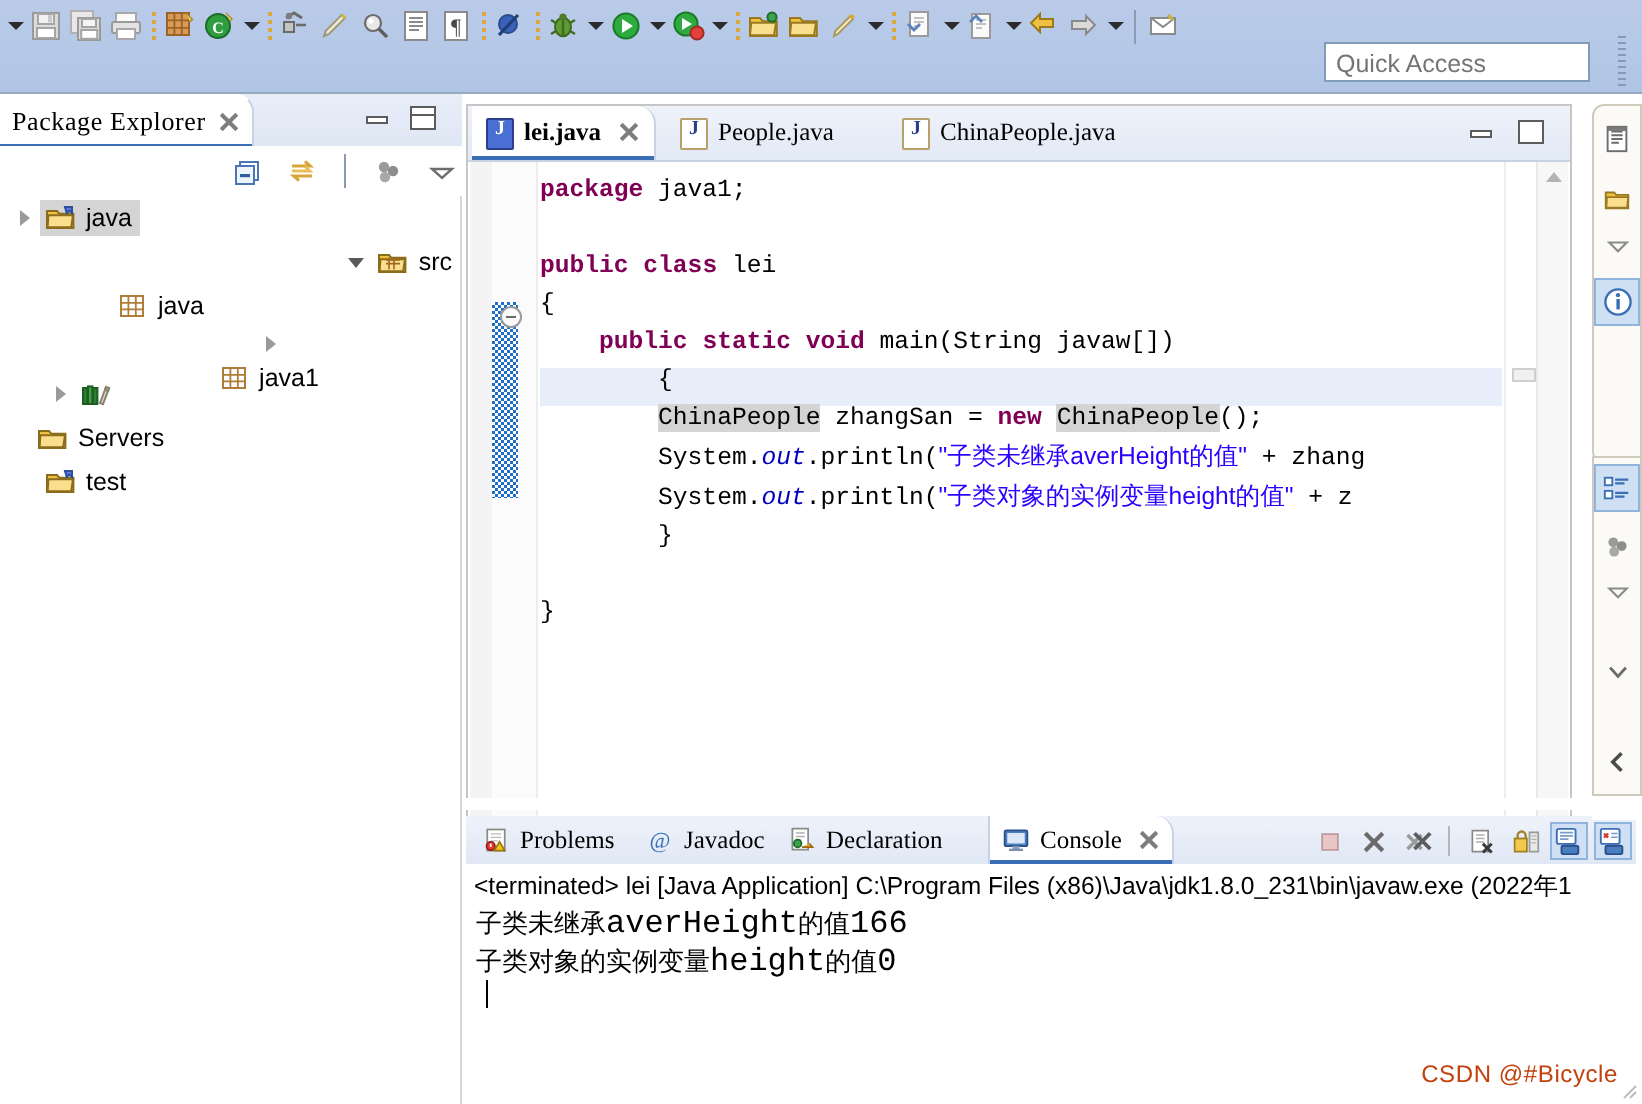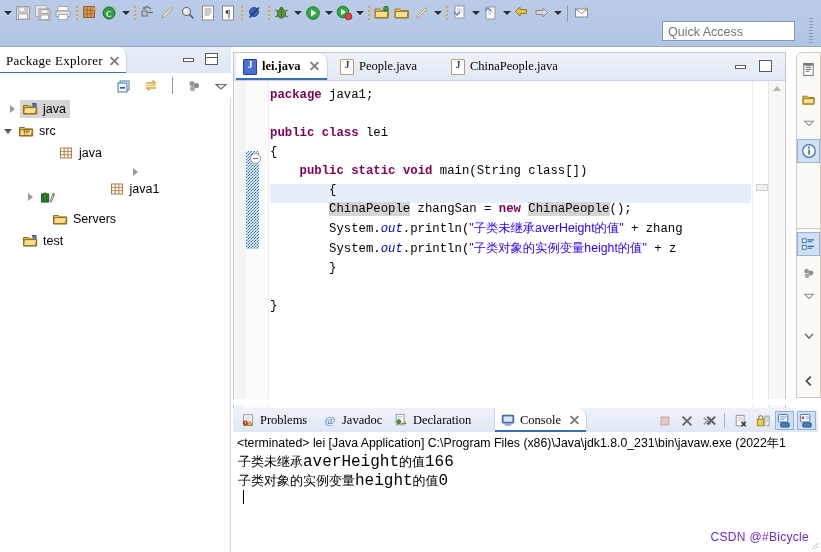--- a/index.html
+++ b/index.html
@@ -167,21 +167,21 @@
 
   
   .rstack{position:absolute;right:0;width:25px;background:#f4f2ec;border:1px solid #cfcabc;box-sizing:border-box;}
   .rstack.top{top:52px;height:180px;border-top-left-radius:6px;border-bottom-left-radius:6px;background:#fbfaf7;}
   .rstack.bot{top:228px;height:170px;background:#fbfaf7;}
   .rs-ico{width:23px;height:24px;display:flex;align-items:center;justify-content:center;position:relative;}
   .rs-ico.sel{background:#cfe0f5;border:1px solid #8fb4de;box-sizing:border-box;}
 
   .right-edge{position:absolute;right:0;top:398px;width:25px;height:12px;background:#fff;}
 
-  .watermark{position:absolute;right:12px;bottom:8px;font-size:12px;color:#6d28d9;
+  .watermark{position:absolute;right:12px;bottom:8px;font-size:12px;color:#c2410c;
     font-family:"Liberation Sans",sans-serif;letter-spacing:.3px;}
 
   .hsep{position:absolute;left:233px;right:25px;top:399px;height:6px;background:#fff;}
   .corner-grip{position:absolute;right:2px;bottom:2px;width:10px;height:10px;}
 
   svg{display:block;}
 </style>
 </head>
 <body>
 
@@ -424,21 +424,21 @@
               <span style="display: inline-flex; width: 16px; height: 16px;">
                 <svg width="16" height="16" viewBox="0 0 16 16">
                   <path d="M1.5 4.5h5l1.2 1.4h7V13H1.5z" fill="#f0c040" stroke="#8a6c1a"></path>
                   <path d="M2.2 6.6h12.3L13.6 12.6H1.8z" fill="#fadf8e" stroke="#8a6c1a"></path>
                   <path d="M10.5 2.5h3.5v3l-1.4-1.2-1.2 1.2z" fill="#5b7fd4" stroke="#2b4f9e"></path>
                 </svg>
               </span>
               <span class="tlabel">java</span>
             </span>
           </div>
-          <div class="tree-row" style="">
+          <div class="tree-row" style=" justify-content: flex-end;">
             <span class="tw down"></span>
             <span style="display: inline-flex; align-items: center; padding: 1px 4px 1px 2px;">
               <span style="display: inline-flex; width: 16px; height: 16px;">
                 <svg width="16" height="16" viewBox="0 0 16 16">
                   <path d="M1.5 4.5h5l1.2 1.4h7V13H1.5z" fill="#f0c040" stroke="#8a6c1a"></path>
                   <path d="M2.2 6.6h12.3L13.6 12.6H1.8z" fill="#fadf8e" stroke="#8a6c1a"></path>
                   <path d="M5 7h7M5 8.8h7M6.5 5.8v6M9 5.8v6" stroke="#a06a20" stroke-width=".8"></path>
                 </svg>
               </span>
               <span class="tlabel">src</span>
@@ -475,21 +475,21 @@
                 <svg width="16" height="16" viewBox="0 0 16 16">
                   <rect x="1.5" y="5" width="2.2" height="8" fill="#2e7d32" stroke="#1b5e20"></rect>
                   <rect x="4" y="4.2" width="2.2" height="8.8" fill="#43a047" stroke="#1b5e20"></rect>
                   <rect x="6.5" y="5" width="2.2" height="8" fill="#2e7d32" stroke="#1b5e20"></rect>
                   <path d="M10 12.5l3-8 1.5.6-3 8z" fill="#e0dcd0" stroke="#8a8270"></path>
                   <path d="M13 4.5l1.6.6-.5 1.4-1.6-.6z" fill="#c9c2ac" stroke="#8a8270"></path>
                 </svg>
               </span>
             </span>
           </div>
-          <div class="tree-row" style="padding-left: 12px; gap: 22px;">
+          <div class="tree-row" style="padding-left: 0;">
             <span class="tw "></span>
             <span style="display: inline-flex; align-items: center; padding: 1px 4px 1px 2px;">
               <span style="display: inline-flex; width: 16px; height: 16px;">
                 <svg width="16" height="16" viewBox="0 0 16 16">
                   <path d="M1.5 4.5h5l1.2 1.4h7V13H1.5z" fill="#f0c040" stroke="#8a6c1a"></path>
                   <path d="M2.2 6.6h12.3L13.6 12.6H1.8z" fill="#fadf8e" stroke="#8a6c1a"></path>
                 </svg>
               </span>
               <span class="tlabel">Servers</span>
             </span>
@@ -540,21 +540,21 @@
     <div class="ed-gutterB"></div>
     <div class="changebar" style="top:98px;height:98px;"></div>
     <div class="foldm" style="left:16px;top:100px;"></div>
 
     <div class="ln-sel" style="top:131px;"></div>
 
     <div class="code"><span class="kw">package</span><span> java1;</span>
 <span> </span>
 <span class="kw">public</span> <span class="kw">class</span><span> lei</span>
 <span>{</span>
-<span>    </span><span class="kw">public</span> <span class="kw">static</span> <span class="kw">void</span><span> main(String class[])</span>
+<span>    </span><span class="kw">public</span> <span class="kw">static</span> <span class="kw">void</span><span> main(String javaw[])</span>
 <span>        {</span>
         <span class="hl">ChinaPeople</span><span> zhangSan = </span><span class="kw">new</span> <span class="hl">ChinaPeople</span><span>();</span>
         <span>System.</span><span class="fld">out</span><span>.println(</span><span class="str cn">"子类未继承averHeight的值"</span><span> + zhang</span>
         <span>System.</span><span class="fld">out</span><span>.println(</span><span class="str cn">"子类对象的实例变量height的值"</span><span> + z</span>
 <span>        }</span>
 <span> </span>
 <span>}</span></div>
 
     <div class="ed-overview">
       <div class="ov-mark" style="top:103px;"></div>

